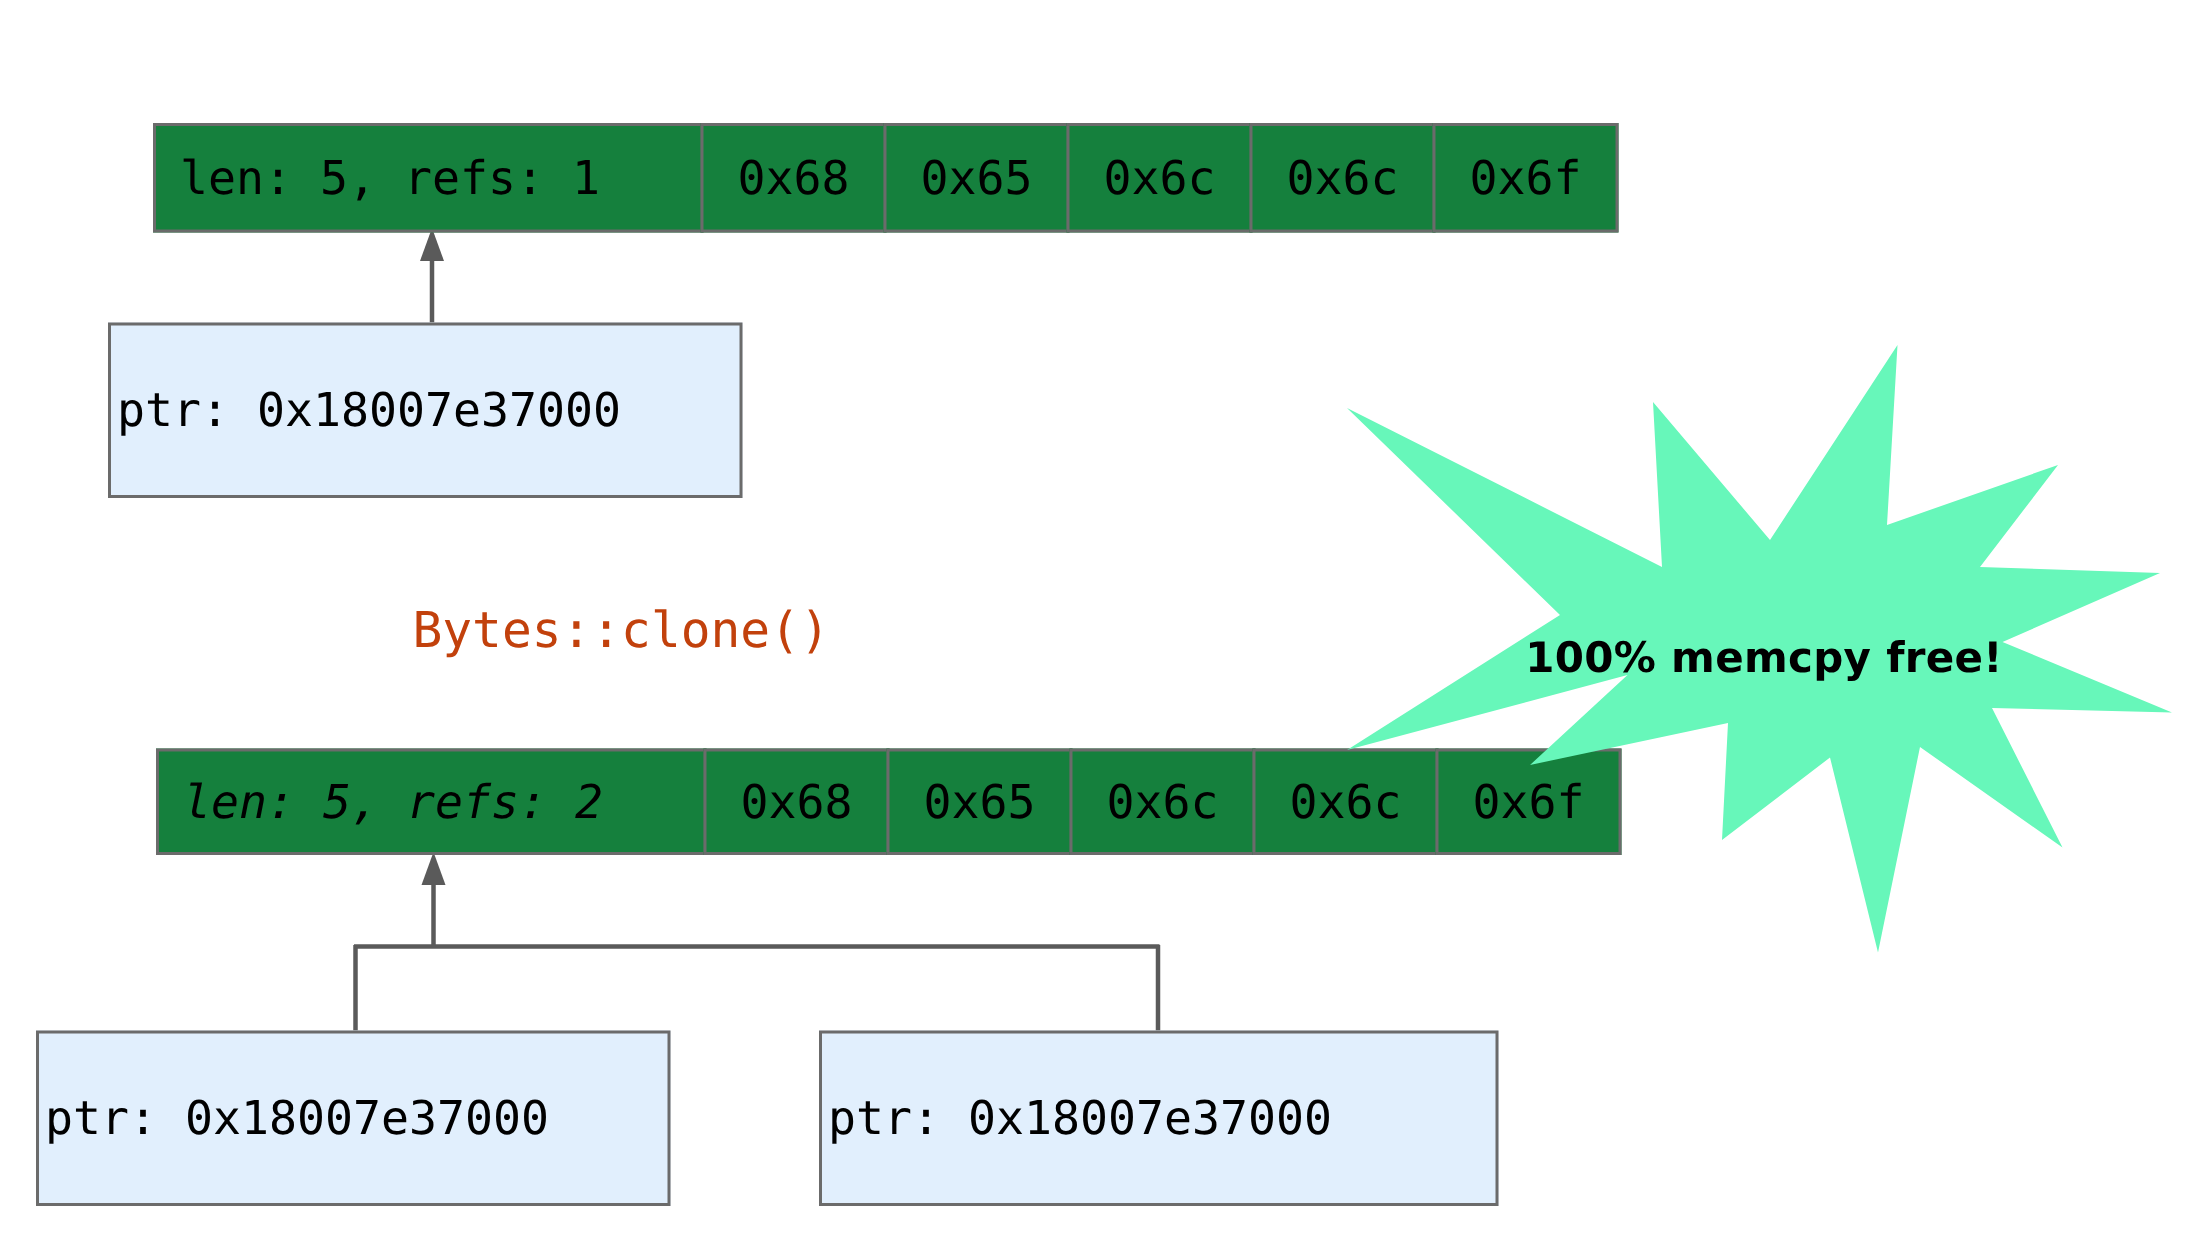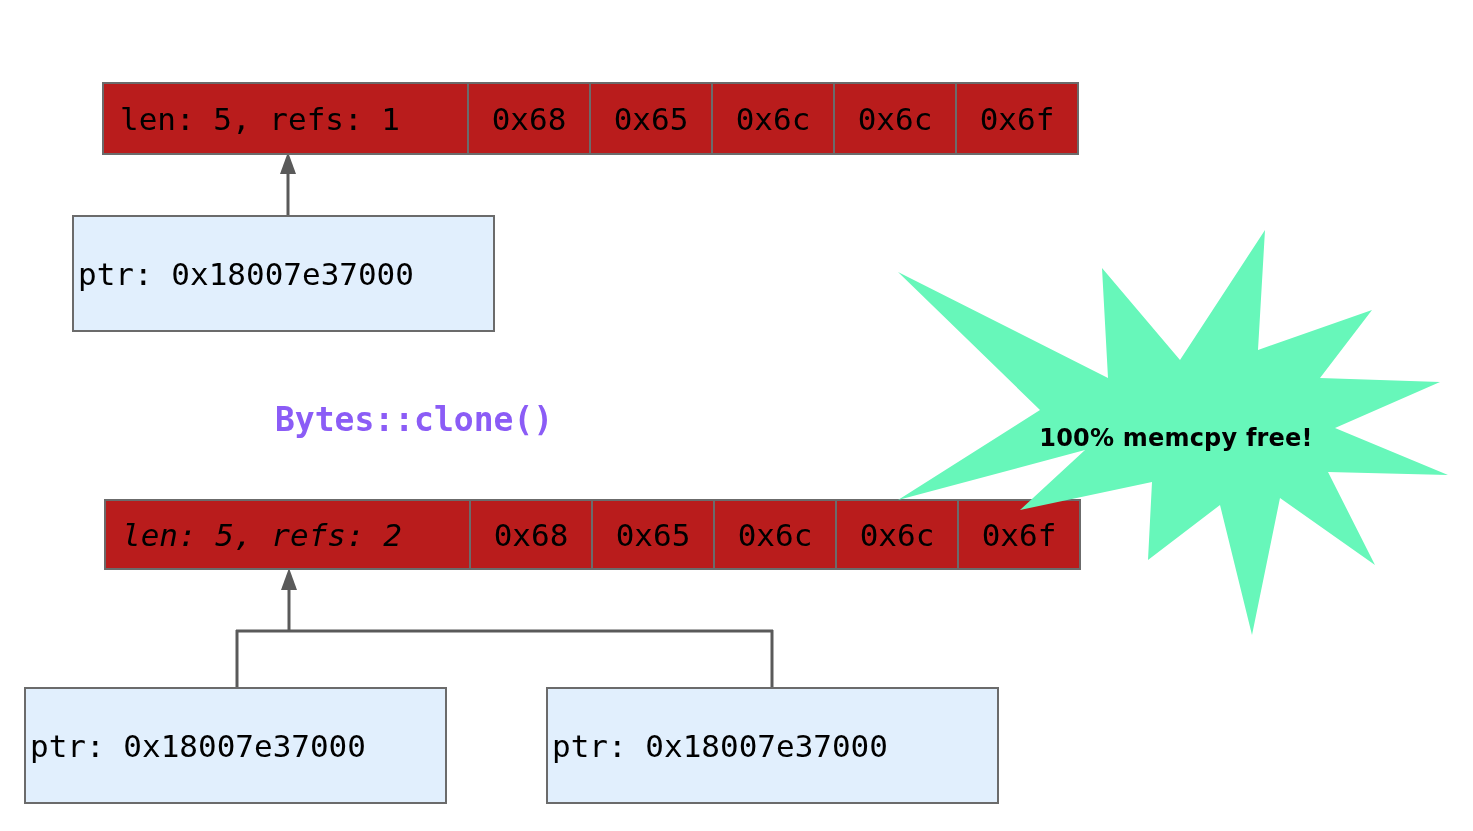--- a/index.html
+++ b/index.html
@@ -32,21 +32,21 @@
 
   
   .struct-row {
     position: absolute;
     display: flex;
     z-index: 2;
     box-sizing: border-box;
   }
   .cell {
     box-sizing: border-box;
-    background: #b91c1c;
+    background: #15803d;
     border: 2px solid #6b6b6b;
     margin-left: -2px;
     display: flex;
     align-items: center;
     justify-content: center;
     font-family: "DejaVu Sans Mono", "Liberation Mono", monospace;
     font-size: 31px;
     color: #000000;
     letter-spacing: 0px;
     white-space: pre;
@@ -74,23 +74,22 @@
     padding-left: 4px;
     white-space: pre;
   }
 
   
   .caption {
     position: absolute;
     z-index: 2;
     font-family: "DejaVu Sans Mono", "Liberation Mono", monospace;
     font-size: 33px;
-    color: #8b5cf6;
-    white-space: pre;
-    font-weight: bold;
+    color: #c2410c;
+    white-space: pre;
   }
 
   
   #starburst {
     position: absolute;
     left: 880px;
     top: 210px;
     width: 580px;
     height: 440px;
     z-index: 5;
@@ -103,21 +102,21 @@
     height: 440px;
     z-index: 6;
     display: flex;
     align-items: center;
     justify-content: center;
     pointer-events: none;
   }
   #burst-label span {
     font-family: "DejaVu Sans", "Liberation Sans", sans-serif;
     font-weight: bold;
-    font-size: 24px;
+    font-size: 28px;
     color: #000000;
     letter-spacing: 0.2px;
     white-space: pre;
     transform: translate(6px, 8px);
   }
 </style>
 </head>
 <body>
 
 <div id="stage">

